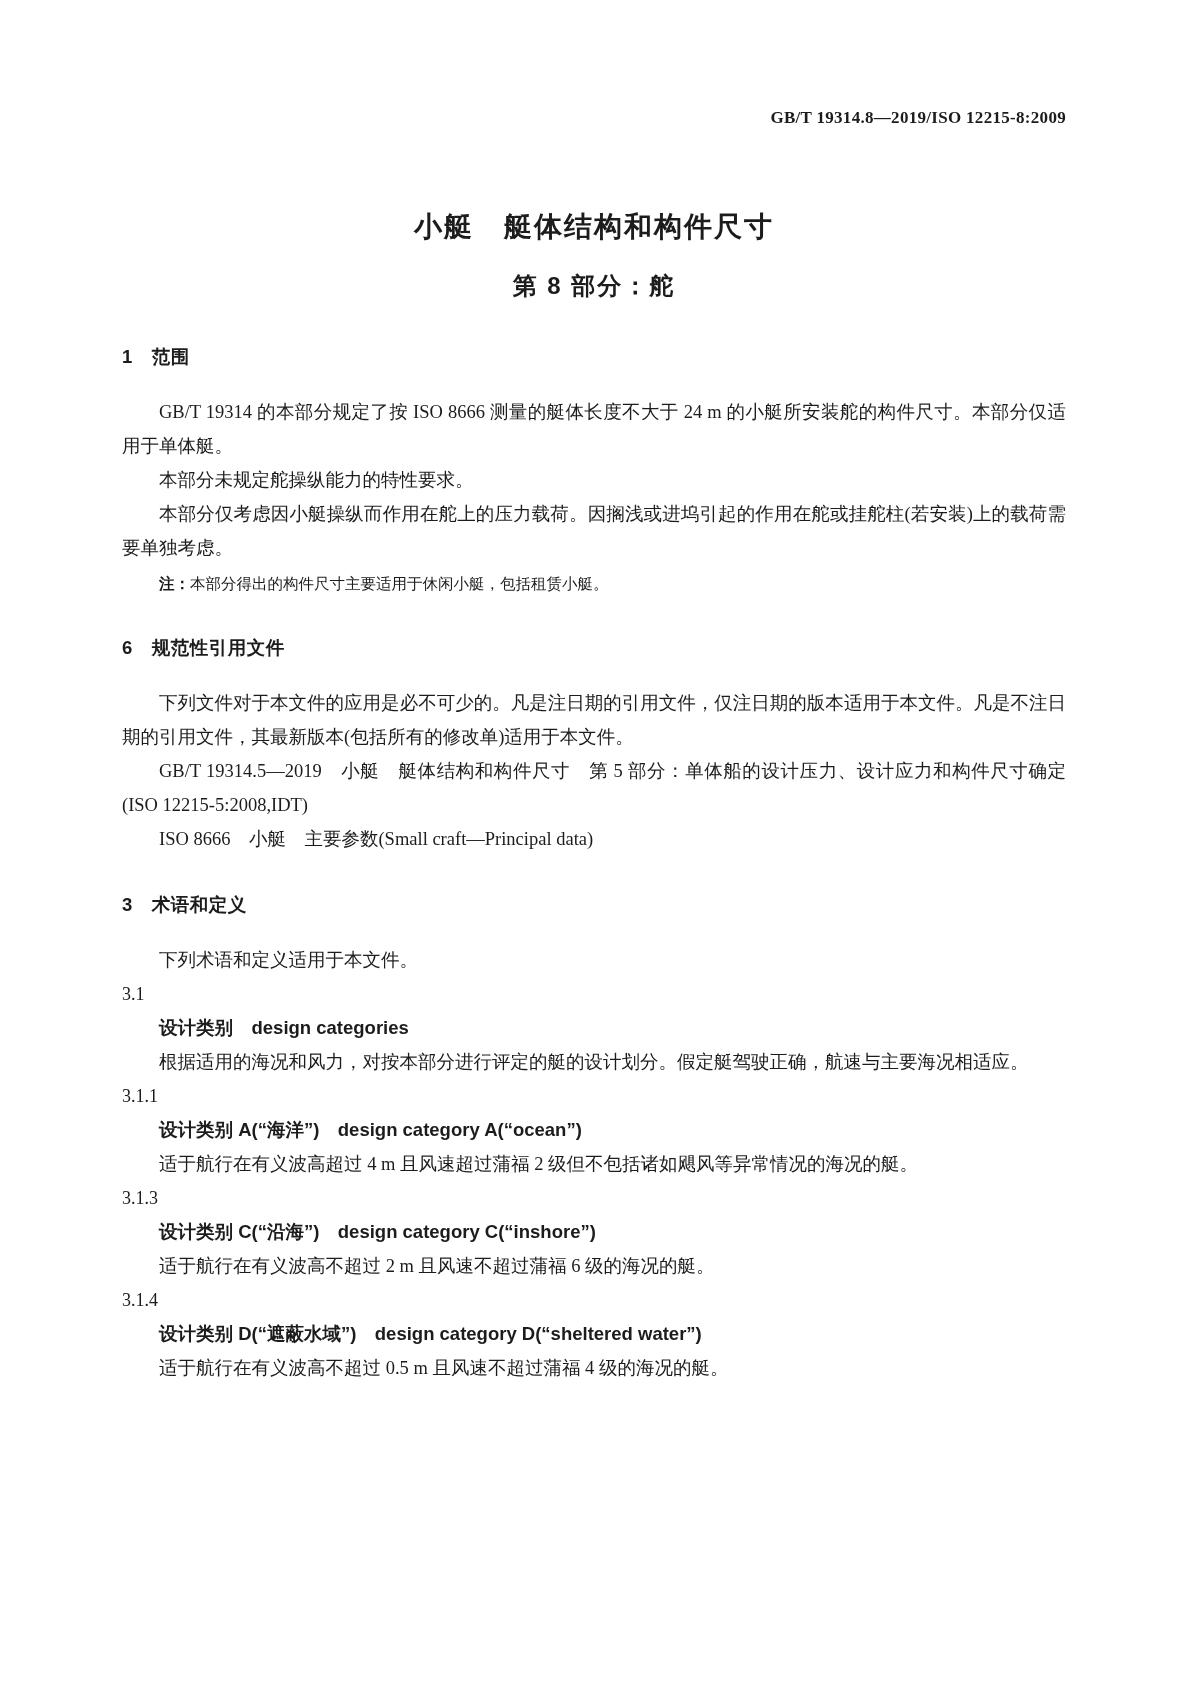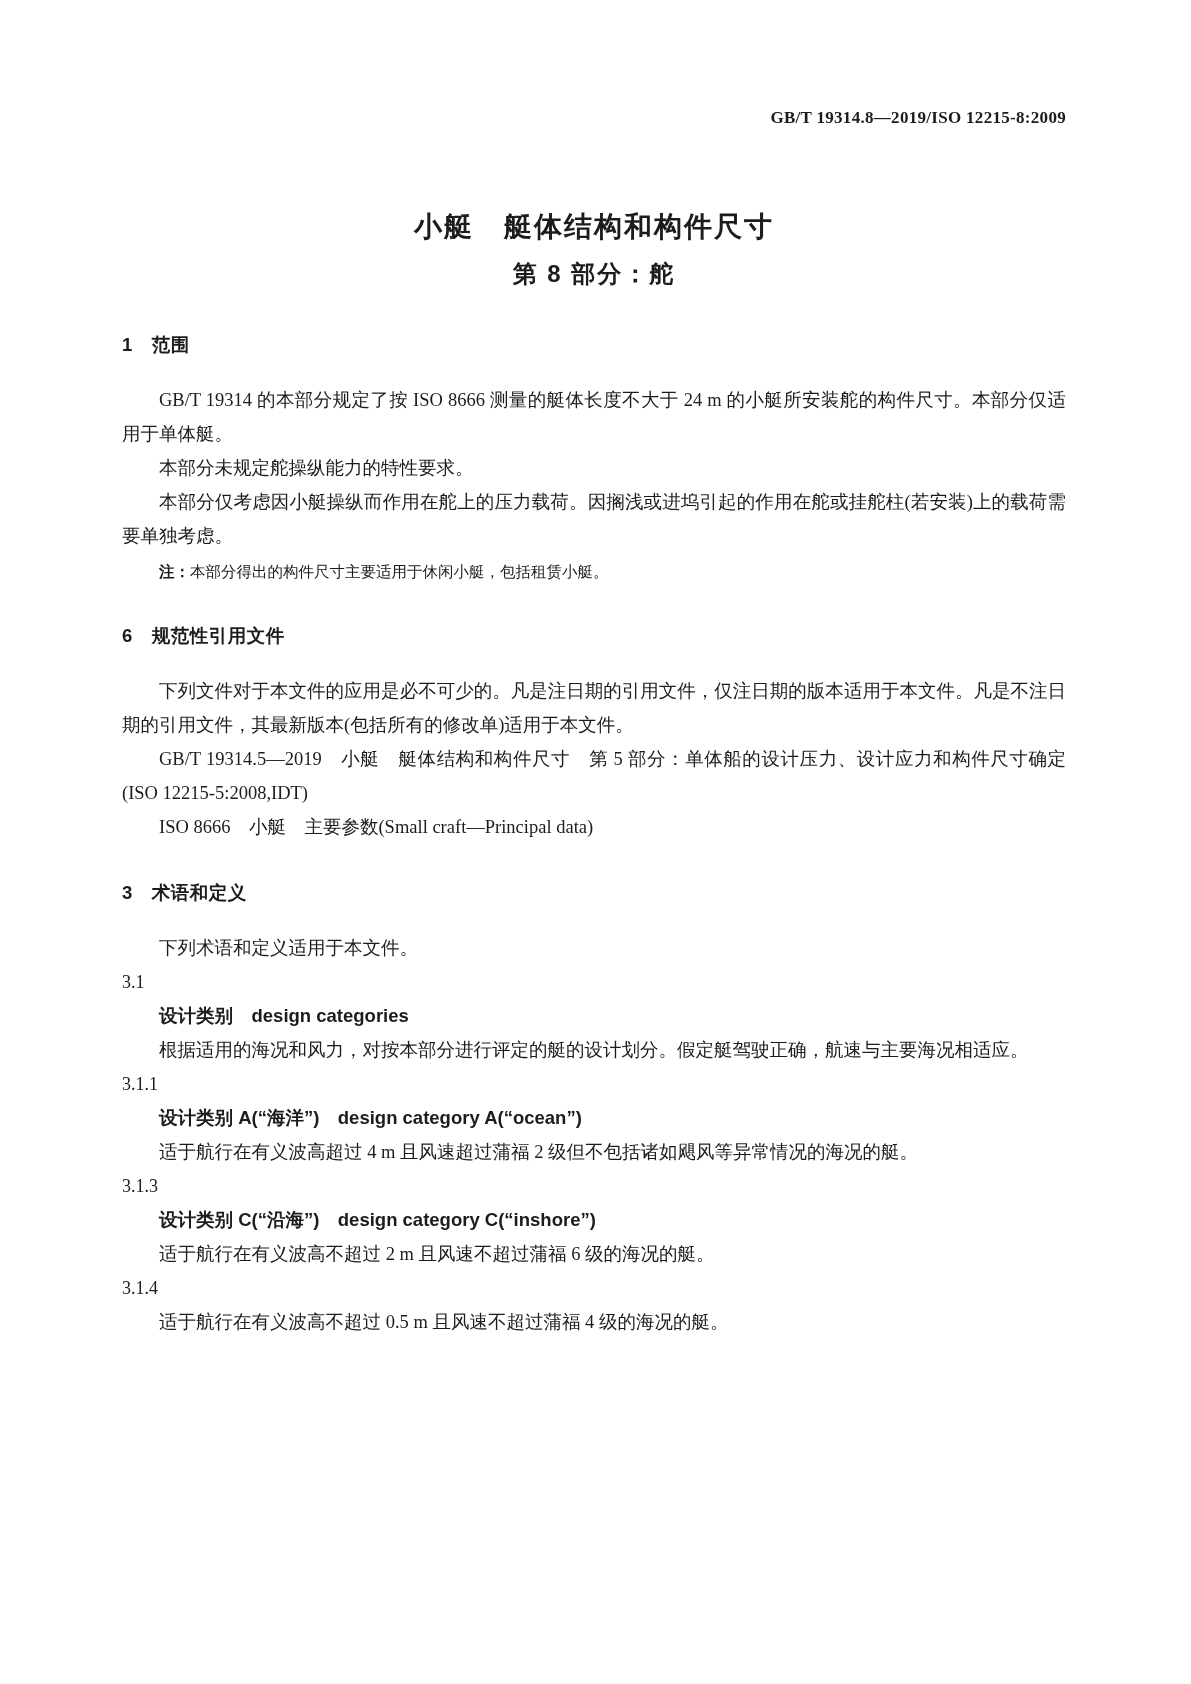--- a/index.html
+++ b/index.html
@@ -30,21 +30,21 @@
     margin-top: 80px;
     font-family: "Liberation Sans", "DejaVu Sans", sans-serif;
     font-weight: 700;
   }
   .title-line1 {
     font-size: 28px;
     letter-spacing: 2px;
   }
   .title-line2 {
     font-size: 24px;
-    margin-top: 12px;
+    margin-top: 24px;
     letter-spacing: 2px;
   }
   .sec-heading {
     font-family: "Liberation Sans", "DejaVu Sans", sans-serif;
     font-weight: 700;
     font-size: 18.5px;
     letter-spacing: 0.5px;
     margin: 36px 0 26px 0;
   }
   .sec-heading.sec1 {
@@ -129,18 +129,19 @@
 
 
   <div class="term">
     <p class="term-number">3.1.3</p>
     <p class="term-heading">设计类别 C(“沿海”)　design category C(“inshore”)</p>
     <p class="body indent">适于航行在有义波高不超过 2 m 且风速不超过蒲福 6 级的海况的艇。</p>
   </div>
 
   <div class="term">
     <p class="term-number">3.1.4</p>
+    <p class="term-heading">设计类别 D(“遮蔽水域”)　design category D(“sheltered water”)</p>
     <p class="body indent">适于航行在有义波高不超过 0.5 m 且风速不超过蒲福 4 级的海况的艇。</p>
   </div>
 
   <div class="page-number">1</div>
 
 </div>
 
 </body></html>

